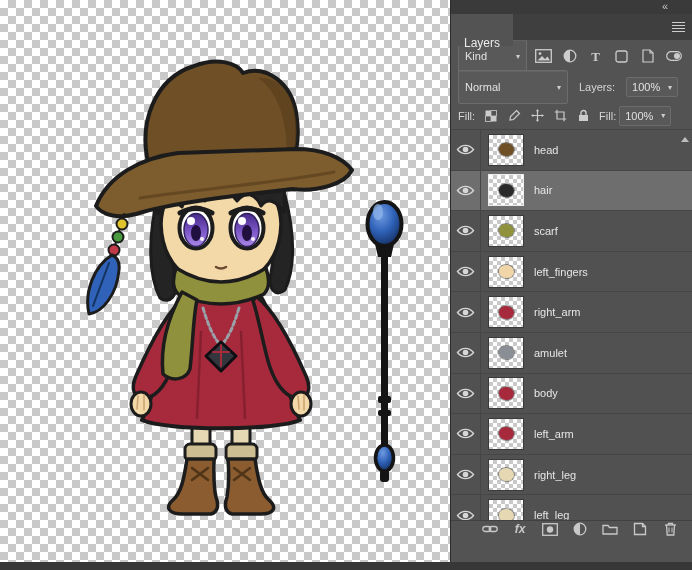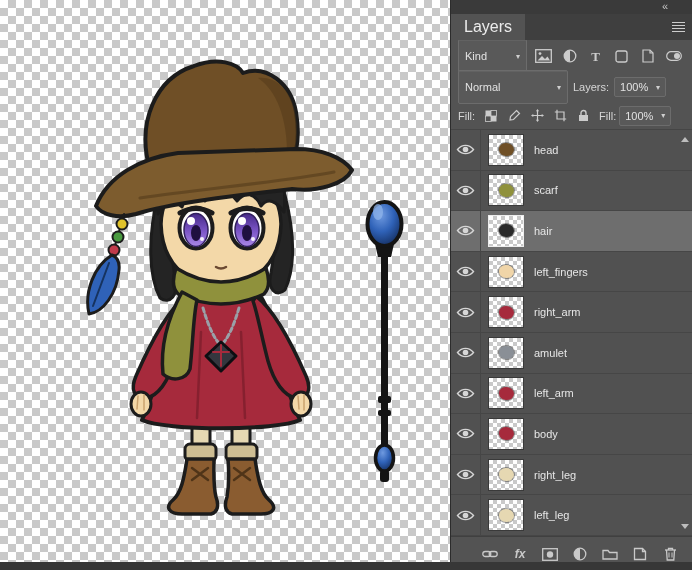--- a/index.html
+++ b/index.html
@@ -16,36 +16,36 @@
       linear-gradient(-45deg,transparent 75%,#c9c9c9 75%);
     background-size:16px 16px;background-position:0 0,0 8px,8px -8px,-8px 0;}
   .canvas svg{position:absolute;left:0;top:0;}
 
   
   .panel{position:absolute;left:450px;top:0;width:242px;height:562px;background:#535353;
     border-left:1px solid #2c2c2c;color:#e2e2e2;font-size:11px;}
   .panel-topbar{height:14px;background:#3a3a3a;position:relative;}
   .collapse-icon{position:absolute;right:24px;top:0;font-size:11px;line-height:13px;color:#c5c5c5;cursor:pointer;}
   .tabbar{height:26px;background:#3f3f3f;position:relative;display:flex;align-items:stretch;}
-  .tab{height:26px;line-height:26px;padding:0 13px;background:#535353;color:#ececec;font-size:16px;cursor:pointer;text-align:center;}
+  .tab{height:26px;line-height:26px;padding:16px 13px;background:#535353;color:#ececec;font-size:12px;cursor:pointer;text-align:center;}
   .panel-menu{position:absolute;right:7px;top:8px;width:13px;height:10px;display:flex;flex-direction:column;justify-content:space-between;cursor:pointer;}
   .panel-menu span{display:block;height:1.4px;background:#cdcdcd;}
 
   .filter-row{height:32px;display:flex;align-items:center;padding:0 7px;gap:5px;}
   .dropdown{height:20px;background:#595959;border:1px solid #6c6c6c;border-radius:2px;
     display:flex;align-items:center;justify-content:space-between;padding:16px 6px;cursor:pointer;
     box-shadow:inset 0 1px 0 rgba(255,255,255,.06);}
   .kind-dd{width:70px;}
   .blend-dd{width:110px;}
   .dd-arrow{font-size:8px;color:#cfcfcf;margin-left:4px;}
   .filter-icons{display:flex;gap:3px;align-items:center;flex:1;}
   .icon-btn{width:23px;height:20px;display:flex;align-items:center;justify-content:center;border-radius:2px;cursor:pointer;color:#cccccc;}
   .filter-toggle{margin-left:auto;}
 
-  .blend-row{height:30px;display:flex;align-items:center;padding:0 7px;gap:5px;}
+  .blend-row{height:30px;display:flex;align-items:center;padding:0 7px;gap:11px;}
   .label{color:#d6d6d6;white-space:nowrap;}
   .valuebox{height:20px;width:52px;background:#595959;border:1px solid #6c6c6c;border-radius:2px;
     display:flex;align-items:center;justify-content:space-between;padding:0 5px;cursor:pointer;}
   .lock-row{height:28px;display:flex;align-items:center;padding:0 7px;gap:3px;border-bottom:1px solid #454545;}
   .lock-icons{display:flex;gap:5px;align-items:center;margin:0 4px;}
   .lock-icons .icon-btn{width:18px;height:18px;}
 
   .layers-list{position:absolute;top:130px;bottom:26px;left:0;right:0;background:#86efac;overflow:hidden;}
   .layer-row{height:40.6px;display:flex;align-items:stretch;border-bottom:1px solid #464646;background:#515151;}
   .layer-row.selected{background:#6e6e6e;}
@@ -62,22 +62,22 @@
   .layer-row.selected .thumb{border-color:#ededed;}
   .thumb-blob{width:15px;height:13px;border-radius:46% 54% 50% 50%;box-shadow:0 0 0 1px rgba(0,0,0,.35);}
   .layer-name{margin-left:10px;color:#e6e6e6;font-size:11px;}
 
   .vscroll{position:absolute;right:1px;top:132px;width:11px;height:402px;}
   .vscroll .arrow-up{position:absolute;top:5px;left:1px;width:0;height:0;
     border-left:4px solid transparent;border-right:4px solid transparent;border-bottom:5px solid #bdbdbd;}
   .vscroll .arrow-down{position:absolute;bottom:5px;left:1px;width:0;height:0;
     border-left:4px solid transparent;border-right:4px solid transparent;border-top:5px solid #bdbdbd;}
 
-  .panel-footer{position:absolute;left:0;right:0;bottom:0;height:26px;border-top:1px solid #404040;
-    background:#535353;display:flex;align-items:flex-end;gap:12px;padding-left:30px;}
+  .panel-footer{position:absolute;left:0;right:0;bottom:16px;height:26px;border-top:1px solid #404040;
+    background:#535353;display:flex;align-items:flex-start;gap:12px;padding-left:30px;}
   .footer-icon{width:18px;height:16px;display:flex;align-items:center;justify-content:center;cursor:pointer;color:#c9c9c9;}
   .fx-glyph{font-size:12px;font-style:italic;font-weight:bold;color:#c9c9c9;line-height:16px;}
 
   .statusbar{position:absolute;left:0;top:562px;width:692px;height:8px;background:#373737;}
 </style>
 </head>
 <body>
 
 <div class="app">
 
@@ -298,48 +298,48 @@
               <circle cx="9.5" cy="6.5" r="2.8" fill="#d6d6d6"></circle>
             </svg>
     </div>
     <div class="row-body">
       <div class="thumb">
         <div class="thumb-blob" style="background: rgb(111, 79, 38);"></div>
       </div>
       <span class="layer-name">head</span>
     </div>
   </div>
+        <div class="layer-row selected">
+    <div class="eye-cell">
+      <svg class="eye" width="19" height="13" viewBox="0 0 19 13">
+              <path d="M1.5 6.5 C6 1 13 1 17.5 6.5 C13 12 6 12 1.5 6.5 Z" fill="none" stroke="#d6d6d6" stroke-width="1.4"></path>
+              <circle cx="9.5" cy="6.5" r="2.8" fill="#d6d6d6"></circle>
+            </svg>
+    </div>
+    <div class="row-body">
+      <div class="thumb">
+        <div class="thumb-blob" style="background: rgb(42, 42, 42);"></div>
+      </div>
+      <span class="layer-name">hair</span>
+    </div>
+  </div>
         <div class="layer-row">
     <div class="eye-cell">
       <svg class="eye" width="19" height="13" viewBox="0 0 19 13">
               <path d="M1.5 6.5 C6 1 13 1 17.5 6.5 C13 12 6 12 1.5 6.5 Z" fill="none" stroke="#d6d6d6" stroke-width="1.4"></path>
               <circle cx="9.5" cy="6.5" r="2.8" fill="#d6d6d6"></circle>
             </svg>
     </div>
     <div class="row-body">
       <div class="thumb">
         <div class="thumb-blob" style="background: rgb(143, 145, 60);"></div>
       </div>
       <span class="layer-name">scarf</span>
     </div>
   </div>
-        <div class="layer-row selected">
-    <div class="eye-cell">
-      <svg class="eye" width="19" height="13" viewBox="0 0 19 13">
-              <path d="M1.5 6.5 C6 1 13 1 17.5 6.5 C13 12 6 12 1.5 6.5 Z" fill="none" stroke="#d6d6d6" stroke-width="1.4"></path>
-              <circle cx="9.5" cy="6.5" r="2.8" fill="#d6d6d6"></circle>
-            </svg>
-    </div>
-    <div class="row-body">
-      <div class="thumb">
-        <div class="thumb-blob" style="background: rgb(42, 42, 42);"></div>
-      </div>
-      <span class="layer-name">hair</span>
-    </div>
-  </div>
         <div class="layer-row">
     <div class="eye-cell">
       <svg class="eye" width="19" height="13" viewBox="0 0 19 13">
               <path d="M1.5 6.5 C6 1 13 1 17.5 6.5 C13 12 6 12 1.5 6.5 Z" fill="none" stroke="#d6d6d6" stroke-width="1.4"></path>
               <circle cx="9.5" cy="6.5" r="2.8" fill="#d6d6d6"></circle>
             </svg>
     </div>
     <div class="row-body">
       <div class="thumb">
         <div class="thumb-blob" style="background: rgb(240, 213, 168);"></div>
@@ -379,35 +379,35 @@
     <div class="eye-cell">
       <svg class="eye" width="19" height="13" viewBox="0 0 19 13">
               <path d="M1.5 6.5 C6 1 13 1 17.5 6.5 C13 12 6 12 1.5 6.5 Z" fill="none" stroke="#d6d6d6" stroke-width="1.4"></path>
               <circle cx="9.5" cy="6.5" r="2.8" fill="#d6d6d6"></circle>
             </svg>
     </div>
     <div class="row-body">
       <div class="thumb">
         <div class="thumb-blob" style="background: rgb(166, 42, 60);"></div>
       </div>
+      <span class="layer-name">body</span>
+    </div>
+  </div>
+        <div class="layer-row">
+    <div class="eye-cell">
+      <svg class="eye" width="19" height="13" viewBox="0 0 19 13">
+              <path d="M1.5 6.5 C6 1 13 1 17.5 6.5 C13 12 6 12 1.5 6.5 Z" fill="none" stroke="#d6d6d6" stroke-width="1.4"></path>
+              <circle cx="9.5" cy="6.5" r="2.8" fill="#d6d6d6"></circle>
+            </svg>
+    </div>
+    <div class="row-body">
+      <div class="thumb">
+        <div class="thumb-blob" style="background: rgb(166, 42, 60);"></div>
+      </div>
       <span class="layer-name">left_arm</span>
-    </div>
-  </div>
-        <div class="layer-row">
-    <div class="eye-cell">
-      <svg class="eye" width="19" height="13" viewBox="0 0 19 13">
-              <path d="M1.5 6.5 C6 1 13 1 17.5 6.5 C13 12 6 12 1.5 6.5 Z" fill="none" stroke="#d6d6d6" stroke-width="1.4"></path>
-              <circle cx="9.5" cy="6.5" r="2.8" fill="#d6d6d6"></circle>
-            </svg>
-    </div>
-    <div class="row-body">
-      <div class="thumb">
-        <div class="thumb-blob" style="background: rgb(166, 42, 60);"></div>
-      </div>
-      <span class="layer-name">body</span>
     </div>
   </div>
         <div class="layer-row">
     <div class="eye-cell">
       <svg class="eye" width="19" height="13" viewBox="0 0 19 13">
               <path d="M1.5 6.5 C6 1 13 1 17.5 6.5 C13 12 6 12 1.5 6.5 Z" fill="none" stroke="#d6d6d6" stroke-width="1.4"></path>
               <circle cx="9.5" cy="6.5" r="2.8" fill="#d6d6d6"></circle>
             </svg>
     </div>
     <div class="row-body">

